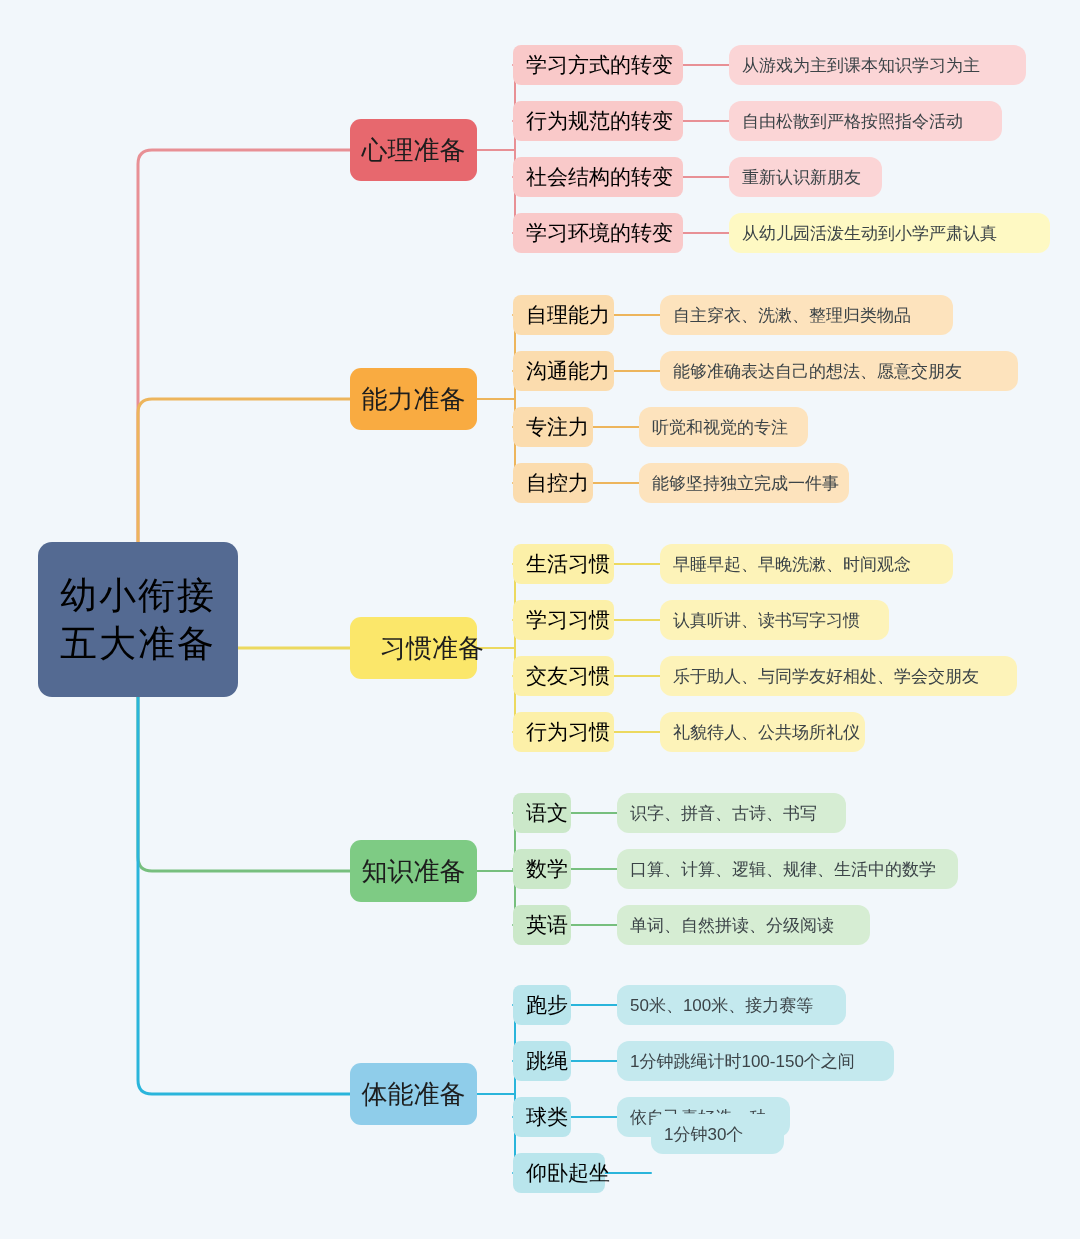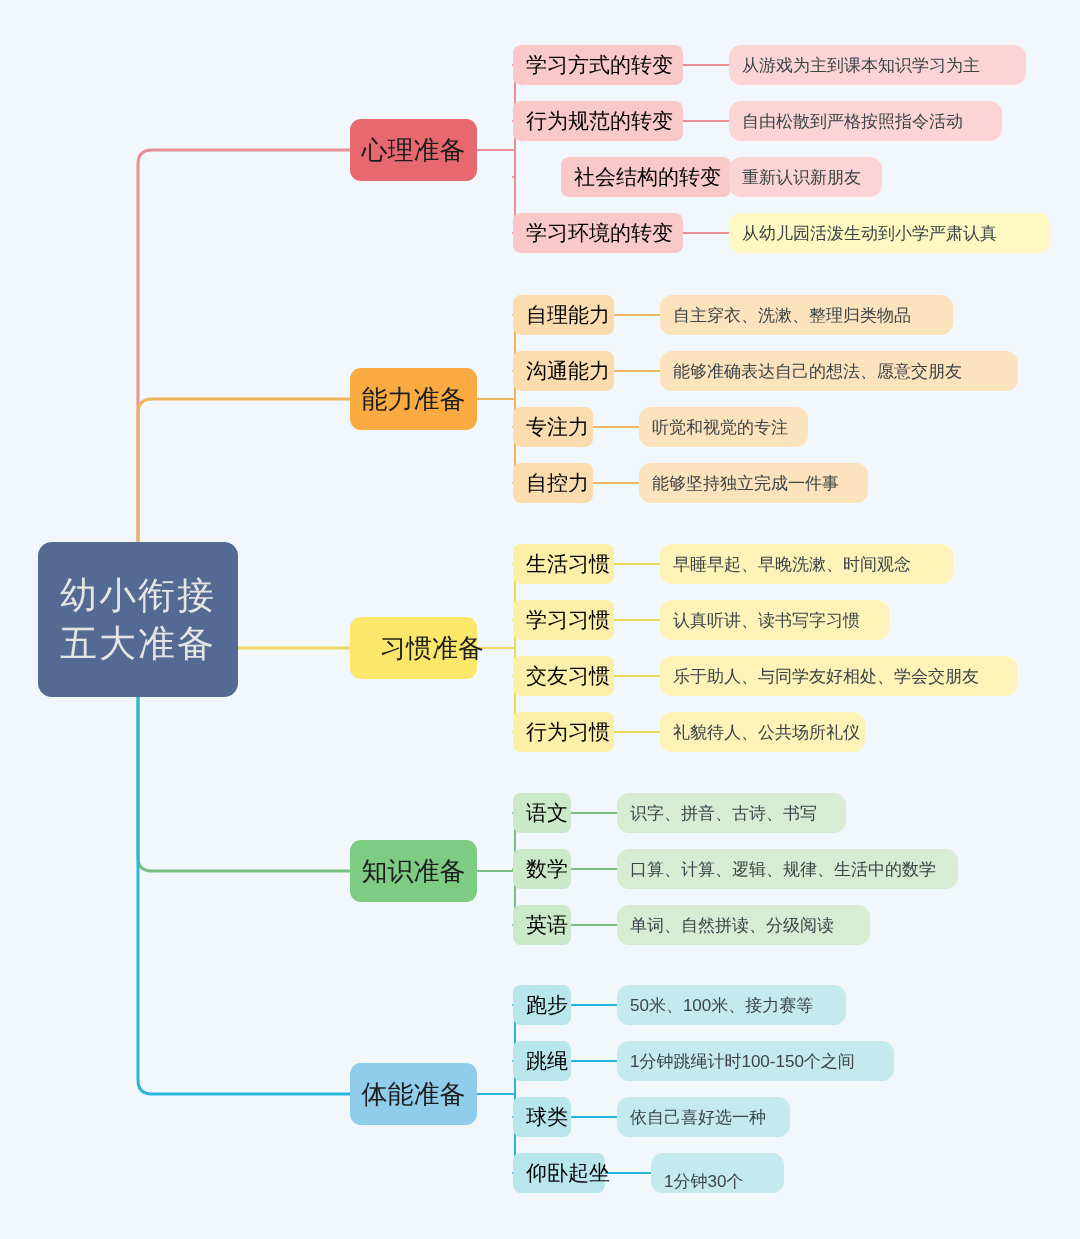--- a/index.html
+++ b/index.html
@@ -13,21 +13,21 @@
   }
   #canvas{position:absolute;left:0;top:0;width:1080px;height:1239px;}
   svg.links{position:absolute;left:0;top:0;width:1080px;height:1239px;pointer-events:none;}
 
   .node{position:absolute;box-sizing:border-box;display:flex;align-items:center;
         justify-content:center;border-radius:10px;white-space:nowrap;}
 
   
   .root{
     left:38px;top:542px;width:200px;height:155px;
-    background:#546a92;color:#e5e5e5;border-radius:14px;
+    background:#546a92;color:#000000;border-radius:14px;
     flex-direction:column;line-height:1.28;
     font-size:37px;letter-spacing:2px;
   }
   .root .rline{display:block;}
 
   
   .lv1{
     width:127px;height:62px;font-size:26px;color:#1d1d1d;
     border-radius:11px;
   }
@@ -116,21 +116,21 @@
       </div>
       <div class="node lv3" style="left: 729px; top: 45px; width: 297px; background: rgb(251, 213, 214);">
         <span>从游戏为主到课本知识学习为主</span>
       </div>
       <div class="node lv2" style="left: 513px; top: 101px; width: 170px; background: rgb(249, 201, 201);">
         <span>行为规范的转变</span>
       </div>
       <div class="node lv3" style="left: 729px; top: 101px; width: 273px; background: rgb(251, 213, 214);">
         <span>自由松散到严格按照指令活动</span>
       </div>
-      <div class="node lv2" style="left: 513px; top: 157px; width: 170px; background: rgb(249, 201, 201); margin-left: 48px;">
+      <div class="node lv2" style="left: 513px; top: 157px; width: 170px; background: rgb(249, 201, 201);">
         <span>社会结构的转变</span>
       </div>
       <div class="node lv3" style="left: 729px; top: 157px; width: 153px; background: rgb(251, 213, 214);">
         <span>重新认识新朋友</span>
       </div>
       <div class="node lv2" style="left: 513px; top: 213px; width: 170px; background: rgb(249, 201, 201);">
         <span>学习环境的转变</span>
       </div>
       <div class="node lv3" style="left: 729px; top: 213px; width: 321px; background: #fef9c3;">
         <span>从幼儿园活泼生动到小学严肃认真</span>
@@ -152,21 +152,21 @@
       </div>
       <div class="node lv2" style="left: 513px; top: 407px; width: 80px; background: rgb(251, 220, 174);">
         <span>专注力</span>
       </div>
       <div class="node lv3" style="left: 639px; top: 407px; width: 169px; background: rgb(253, 227, 189);">
         <span>听觉和视觉的专注</span>
       </div>
       <div class="node lv2" style="left: 513px; top: 463px; width: 80px; background: rgb(251, 220, 174);">
         <span>自控力</span>
       </div>
-      <div class="node lv3" style="left: 639px; top: 463px; width: 229px; background: rgb(253, 227, 189);">
+      <div class="node lv3" style="left: 639px; top: 463px; width: 210px; background: rgb(253, 227, 189);">
         <span>能够坚持独立完成一件事</span>
       </div>
       <div class="node lv1" style="left: 350px; top: 617px; background: rgb(251, 231, 106); padding-left: 37px;">
         <span>习惯准备</span>
       </div>
       <div class="node lv2" style="left: 513px; top: 544px; width: 101px; background: rgb(252, 240, 168);">
         <span>生活习惯</span>
       </div>
       <div class="node lv3" style="left: 660px; top: 544px; width: 293px; background: rgb(253, 243, 185);">
         <span>早睡早起、早晚洗漱、时间观念</span>
@@ -227,17 +227,17 @@
       </div>
       <div class="node lv2" style="left: 513px; top: 1097px; width: 58px; background: rgb(185, 229, 236);">
         <span>球类</span>
       </div>
       <div class="node lv3" style="left: 617px; top: 1097px; width: 173px; background: rgb(196, 233, 238);">
         <span>依自己喜好选一种</span>
       </div>
       <div class="node lv2" style="left: 513px; top: 1153px; width: 92px; background: rgb(185, 229, 236);">
         <span>仰卧起坐</span>
       </div>
-      <div class="node lv3" style="left: 651px; top: 1153px; width: 133px; background: rgb(196, 233, 238); align-items: flex-end;">
+      <div class="node lv3" style="left: 651px; top: 1114px; width: 133px; background: rgb(196, 233, 238);">
         <span>1分钟30个</span>
       </div>
     </div>
 </div>
 
 </body></html>

